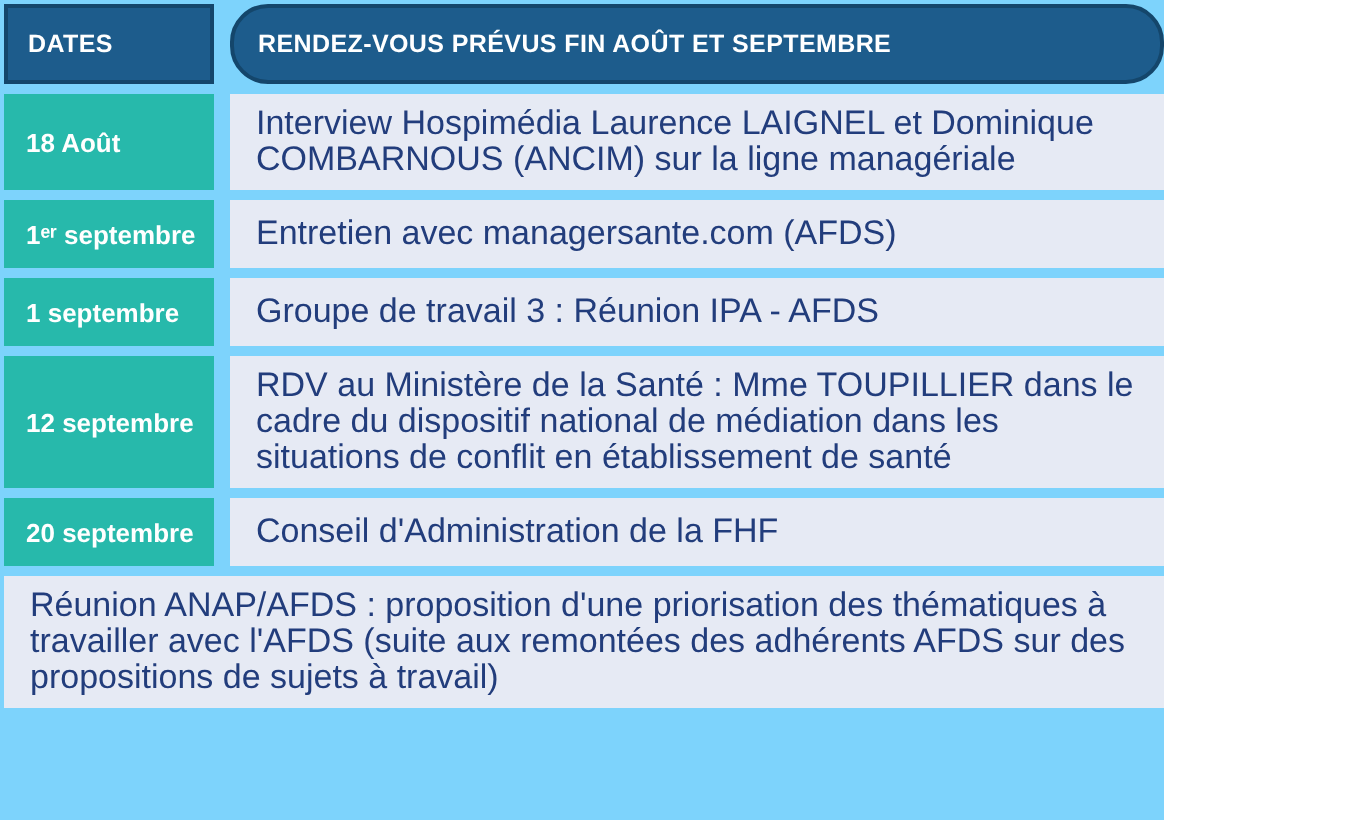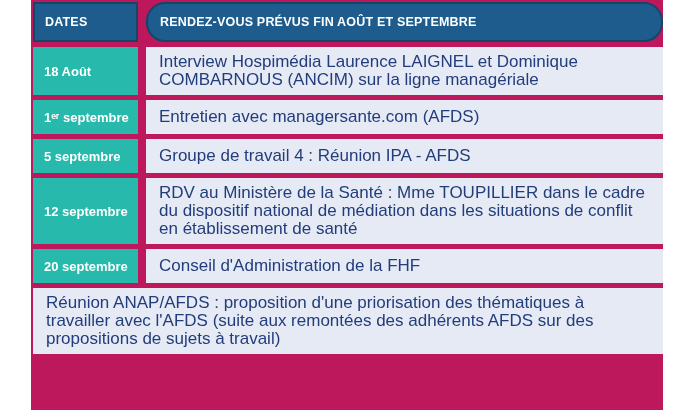--- a/index.html
+++ b/index.html
@@ -1,24 +1,23 @@
 <!DOCTYPE html>
 <html><head>
 <meta charset="utf-8">
 <style>
   html, body { margin: 0; padding: 0; background: #ffffff; }
   .page {
-    width: 632px;
+    width: 582px;
     height: 410px;
     overflow: hidden;
     box-sizing: border-box;
     padding: 2px 0 0 2px;
-    background: #be185d;
+    background: #7dd3fc;
     font-family: "Liberation Sans", "DejaVu Sans", sans-serif;
-    margin-left: 31px;
   }
   .hdr-row, .data-row {
     display: flex;
     gap: 8px;
   }
   .data-row { margin-top: 5px; }
   .hdr-cell {
     background: #1d5c8c;
     border: 2px solid #14466b;
     box-sizing: border-box;
@@ -71,22 +70,22 @@
     <div class="date-cell">18 Août</div>
     <div class="event-cell">Interview Hospimédia Laurence LAIGNEL et Dominique COMBARNOUS (ANCIM) sur la ligne managériale</div>
   </div>
 
   <div class="data-row">
     <div class="date-cell">1ᵉʳ septembre</div>
     <div class="event-cell">Entretien avec managersante.com (AFDS)</div>
   </div>
 
   <div class="data-row">
-    <div class="date-cell">5 septembre</div>
-    <div class="event-cell">Groupe de travail 4 : Réunion IPA - AFDS</div>
+    <div class="date-cell">1 septembre</div>
+    <div class="event-cell">Groupe de travail 3 : Réunion IPA - AFDS</div>
   </div>
 
   <div class="data-row">
     <div class="date-cell">12 septembre</div>
     <div class="event-cell">RDV au Ministère de la Santé : Mme TOUPILLIER dans le cadre du dispositif national de médiation dans les situations de conflit en établissement de santé</div>
   </div>
 
   <div class="data-row">
     <div class="date-cell">20 septembre</div>
     <div class="event-cell">Conseil d'Administration de la FHF</div>

